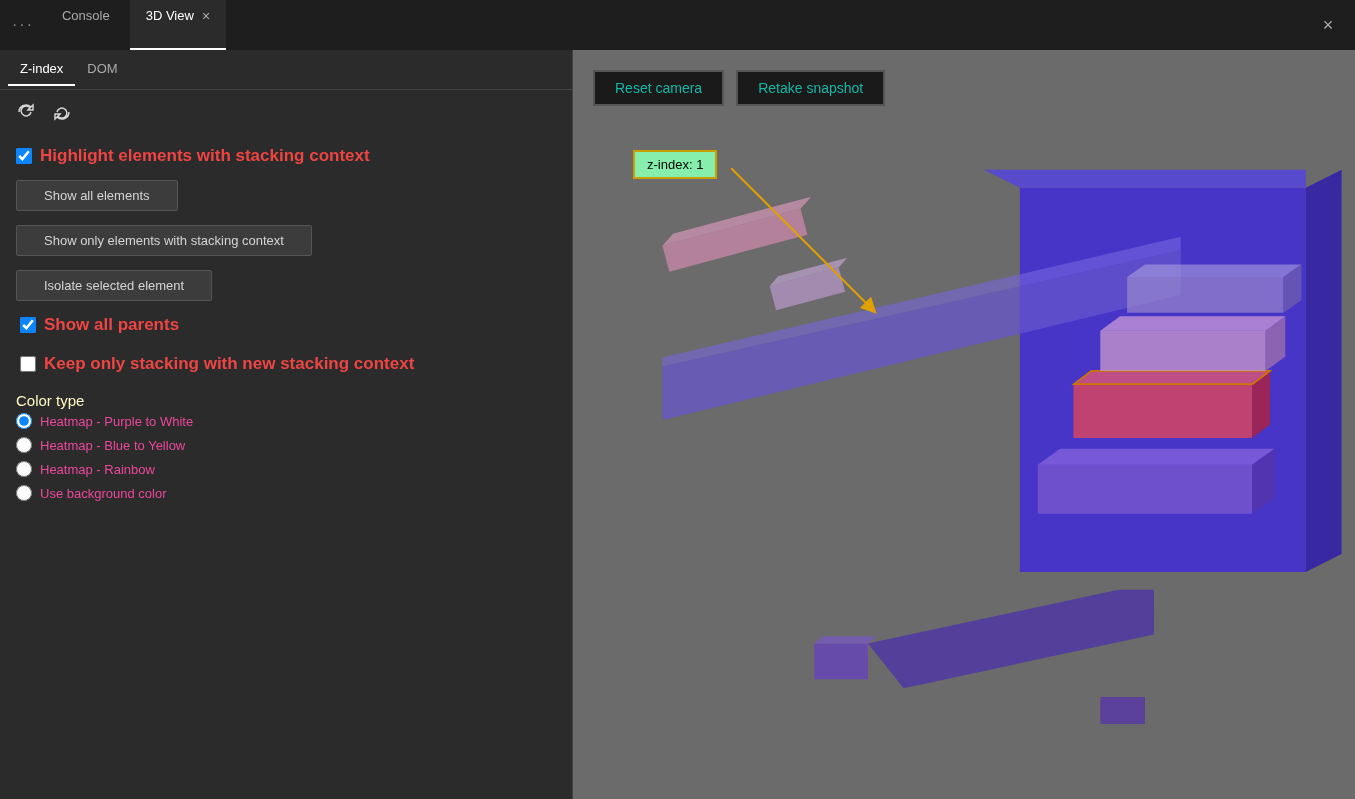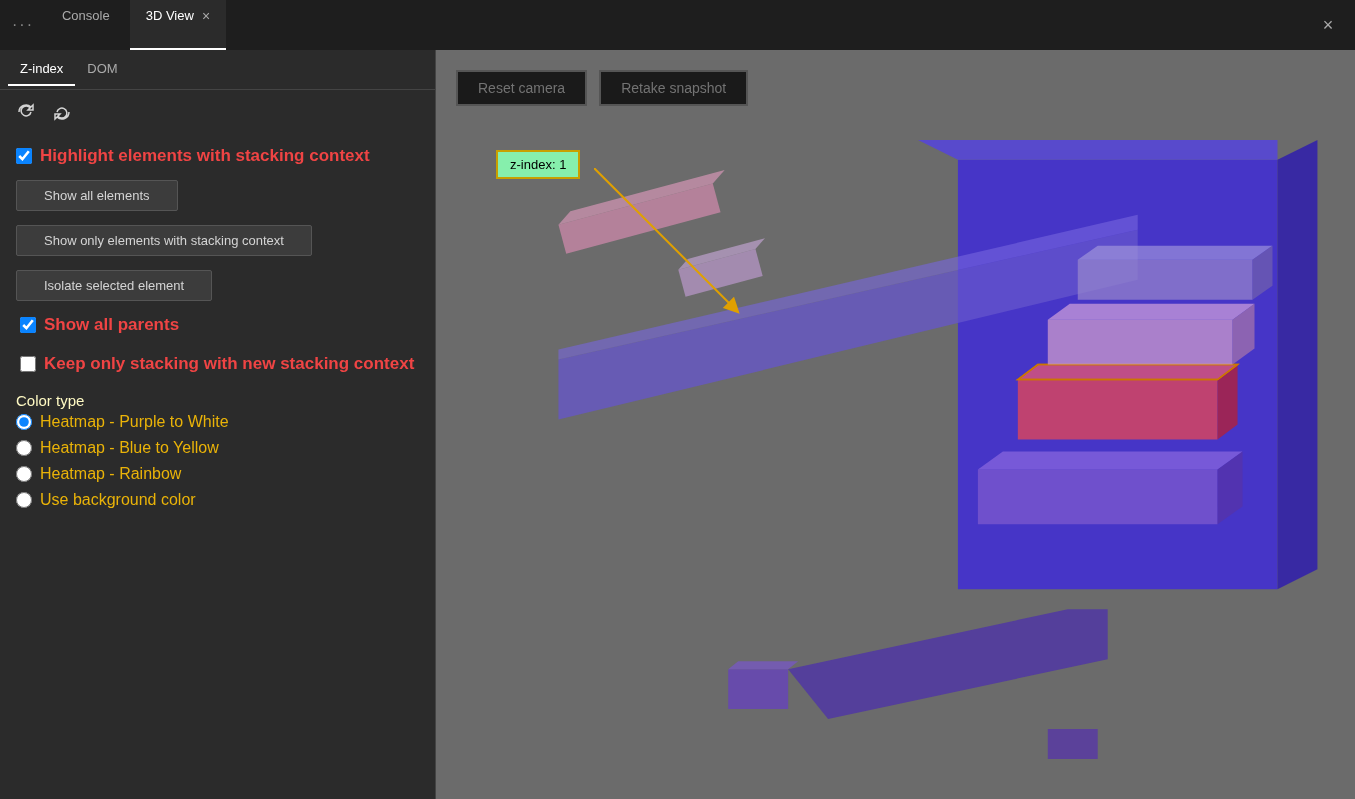--- a/index.html
+++ b/index.html
@@ -62,21 +62,21 @@
 
     
     .main-layout {
       display: flex;
       flex: 1;
       overflow: hidden;
     }
 
     
     .left-panel {
-      width: 436px;
+      width: 573px;
       background: #2b2b2b;
       display: flex;
       flex-direction: column;
       flex-shrink: 0;
       border-right: 1px solid #444;
       overflow-y: auto;
     }
 
     
     .sub-tabs {
@@ -181,22 +181,22 @@
       cursor: pointer;
     }
     .radio-row input[type="radio"] {
       width: 16px;
       height: 16px;
       accent-color: #0a84ff;
       cursor: pointer;
     }
     .radio-row label {
       cursor: pointer;
-      color: #eab308;
-      font-size: 16px;
+      color: #ec4899;
+      font-size: 13px;
     }
 
     
     .right-panel {
       flex: 1;
       background: #6b6b6b;
       position: relative;
       overflow: hidden;
     }
 
@@ -204,21 +204,21 @@
     .view-buttons {
       position: absolute;
       top: 20px;
       left: 20px;
       display: flex;
       gap: 12px;
       z-index: 10;
     }
     .view-btn {
       background: #1a1a1a;
-      color: #737373;
+      color: #14b8a6;
       border: 2px solid #555;
       padding: 8px 20px;
       font-size: 14px;
       font-weight: 500;
       cursor: pointer;
     }
 
     
     .zindex-tooltip {
       position: absolute;

